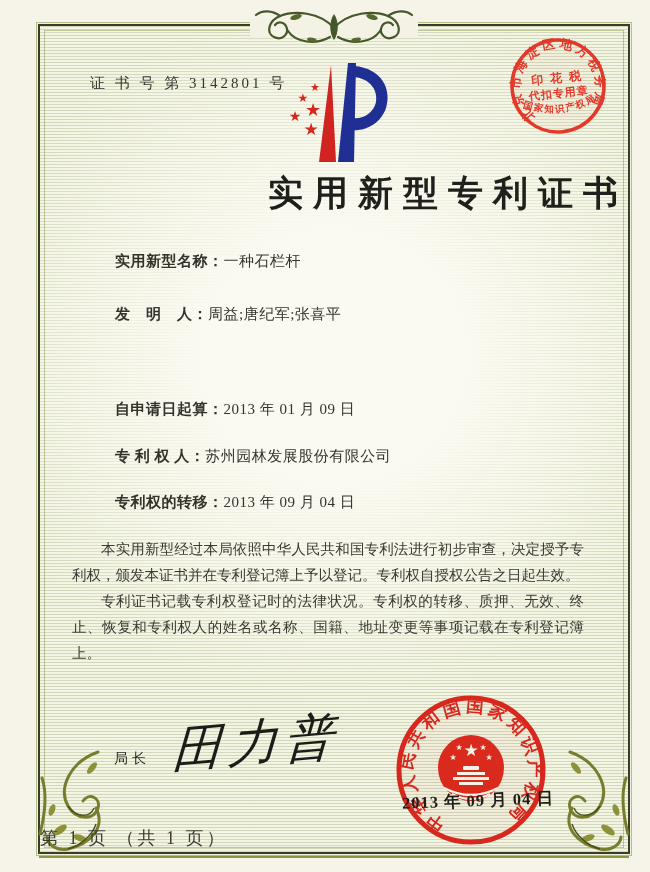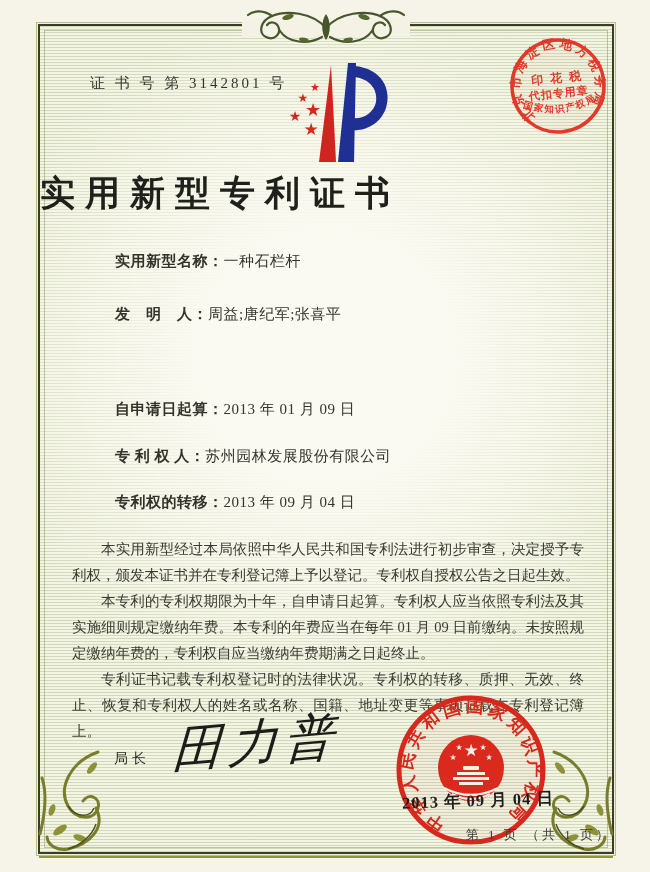--- a/index.html
+++ b/index.html
@@ -13,53 +13,54 @@
   .page{position:absolute;inset:0;}
   
   .frame{
     position:absolute;left:38px;top:24px;width:572px;height:826px;
     border:2px solid #3a3e27;
     background:
       radial-gradient(ellipse 62% 42% at 50% 40%, #fbfaf2 35%, rgba(251,250,242,0) 100%),
       repeating-linear-gradient(180deg, rgba(150,166,112,0.30) 0px, rgba(150,166,112,0.30) 1px, rgba(244,245,229,0.9) 1px, rgba(244,245,229,0.9) 3px),
       #ecefda;
     box-shadow:0 0 0 1px #eef0de, 0 0 0 2px #b9bd8c;
+    padding-left:16px;
   }
   .inner-line{position:absolute;inset:4px;border:1px solid rgba(128,140,66,0.45);pointer-events:none;}
   .bottom-accent{position:absolute;left:-1px;right:-1px;bottom:-6px;height:2px;background:#8f9440;}
   
   .top-ornament{position:absolute;left:50%;top:-22px;transform:translateX(-50%);}
   
   .corner{position:absolute;width:88px;height:120px;}
   .corner.bl{left:-8px;top:712px;}
   .corner.br{right:-8px;top:712px;transform:scaleX(-1);}
   
   .cert-no{position:absolute;left:50px;top:48px;font-size:15px;letter-spacing:3px;color:#35352f;}
   .logo{position:absolute;left:234px;top:34px;}
-  .title{position:absolute;left:0;top:144px;width:100%;text-align:left;
+  .title{position:absolute;left:0;top:144px;width:100%;text-align:right;
          font-size:35px;font-weight:700;letter-spacing:10px;color:#1f1f1b;}
   .field{position:absolute;left:50px;font-size:15px;color:#33332c;letter-spacing:0.5px;white-space:nowrap;}
   .field .lab{font-weight:600;margin-left:25px;}
   .f0{top:226px}.f1{top:279px}.f2{top:327px}.f3{top:374px}.f4{top:421px}.f5{top:467px}
   .body-text{position:absolute;left:32px;top:510px;width:512px;font-size:14.5px;line-height:26px;
              text-align:justify;color:#3a3a32;}
   .body-text p{margin:0;text-indent:2em;}
   
   .sig-title{position:absolute;left:74px;top:724px;font-size:14px;letter-spacing:4px;color:#2b2b26;}
   .sig-name{position:absolute;left:132px;top:684px;font-size:50px;font-style:italic;
             letter-spacing:6px;color:#1c1c18;transform:rotate(-5deg) skewX(-8deg);
             font-family:"DejaVu Serif",serif;}
   
   .seal{position:absolute;left:346px;top:664px;}
   .seal-date{position:absolute;left:340px;top:764px;width:196px;text-align:center;
              font-size:16.5px;font-weight:700;letter-spacing:1px;color:#1d1d1a;
              transform:rotate(-2deg);}
   .stamp{position:absolute;left:462px;top:4px;transform:rotate(-6deg);}
-  .footer{position:absolute;left:0;top:800px;width:100%;text-align:right;
-          font-size:13px;letter-spacing:3px;color:#3c3c33;}
+  .footer{position:absolute;left:0;top:800px;width:100%;text-align:left;
+          font-size:18px;letter-spacing:3px;color:#3c3c33;}
 </style>
 </head>
 <body>
 
 <div class="page">
   <div class="frame">
     <div class="inner-line"></div>
     <div class="bottom-accent"></div>
 
     <svg class="top-ornament" width="220" height="48" viewBox="0 0 220 48">
@@ -140,21 +141,20 @@
     <div class="title">实用新型专利证书</div>
 
     <div class="field f0"><span class="lab">实用新型名称：</span><span>一种石栏杆</span></div>
     <div class="field f1"><span class="lab">发　明　人：</span><span>周益;唐纪军;张喜平</span></div>
     <div class="field f3"><span class="lab">自申请日起算：</span><span>2013 年 01 月 09 日</span></div>
     <div class="field f4"><span class="lab">专 利 权 人：</span><span>苏州园林发展股份有限公司</span></div>
     <div class="field f5"><span class="lab">专利权的转移：</span><span>2013 年 09 月 04 日</span></div>
 
     <div class="body-text">
       <p>本实用新型经过本局依照中华人民共和国专利法进行初步审查，决定授予专利权，颁发本证书并在专利登记簿上予以登记。专利权自授权公告之日起生效。</p>
-      <p>本专利的专利权期限为十年，自申请日起算。专利权人应当依照专利法及其实施细则规定缴纳年费。本专利的年费应当在每年 01 月 09 日前缴纳。未按照规定缴纳年费的，专利权自应当缴纳年费期满之日起终止。</p>
       <p>专利证书记载专利权登记时的法律状况。专利权的转移、质押、无效、终止、恢复和专利权人的姓名或名称、国籍、地址变更等事项记载在专利登记簿上。</p>
     </div>
 
     <div class="sig-title">局长</div>
     <div class="sig-name">田力普</div>
 
     <svg class="seal" width="170" height="170" viewBox="0 0 170 170">
       <circle cx="85" cy="80" r="72" fill="rgba(216,40,30,0.04)" stroke="#d8281e" stroke-width="5"></circle>
       <defs>
         <path id="sealRing" d="M85,138 A58,58 0 1 1 85.01,138"></path>

